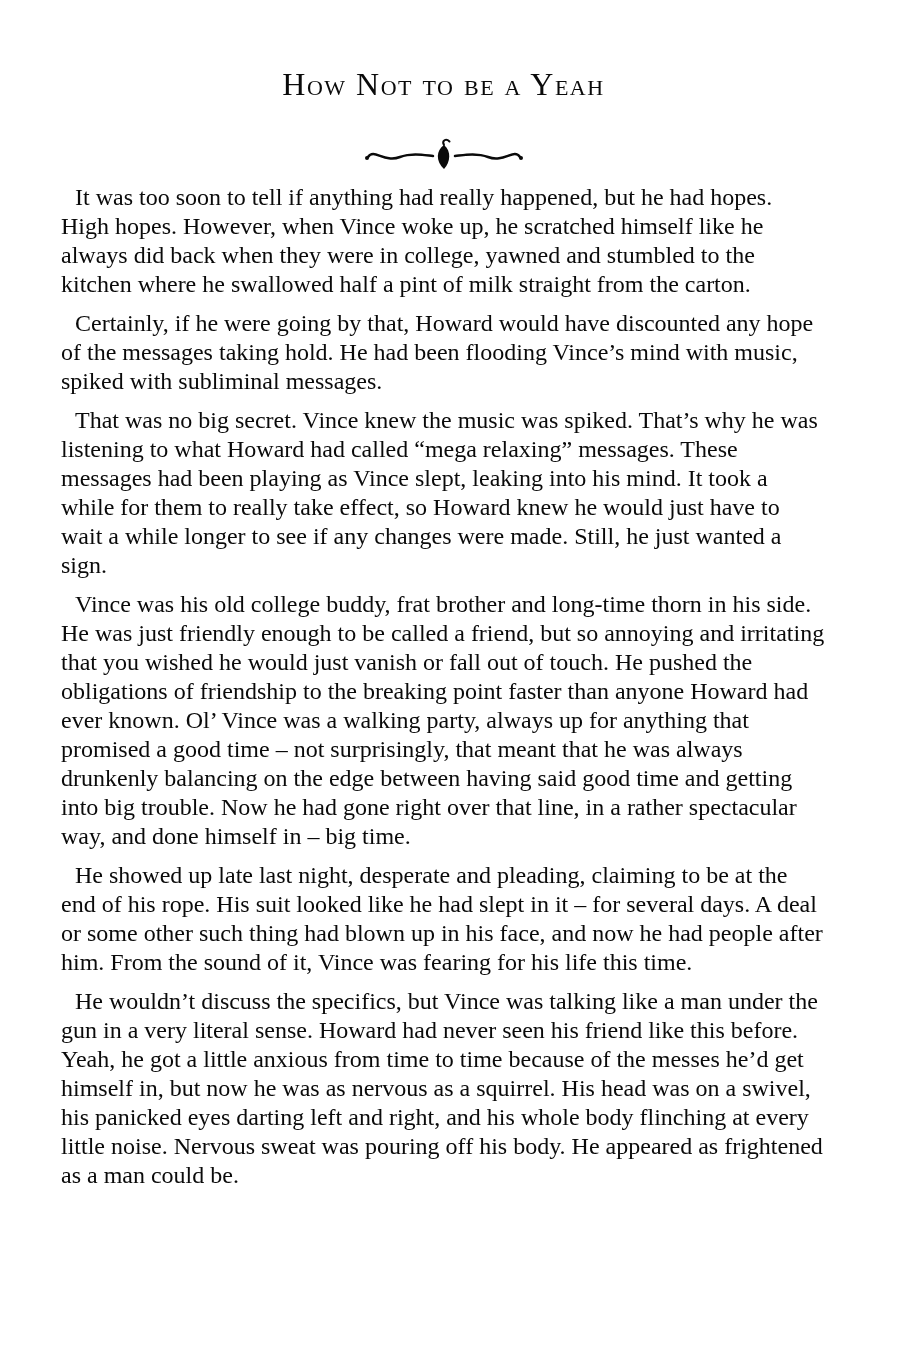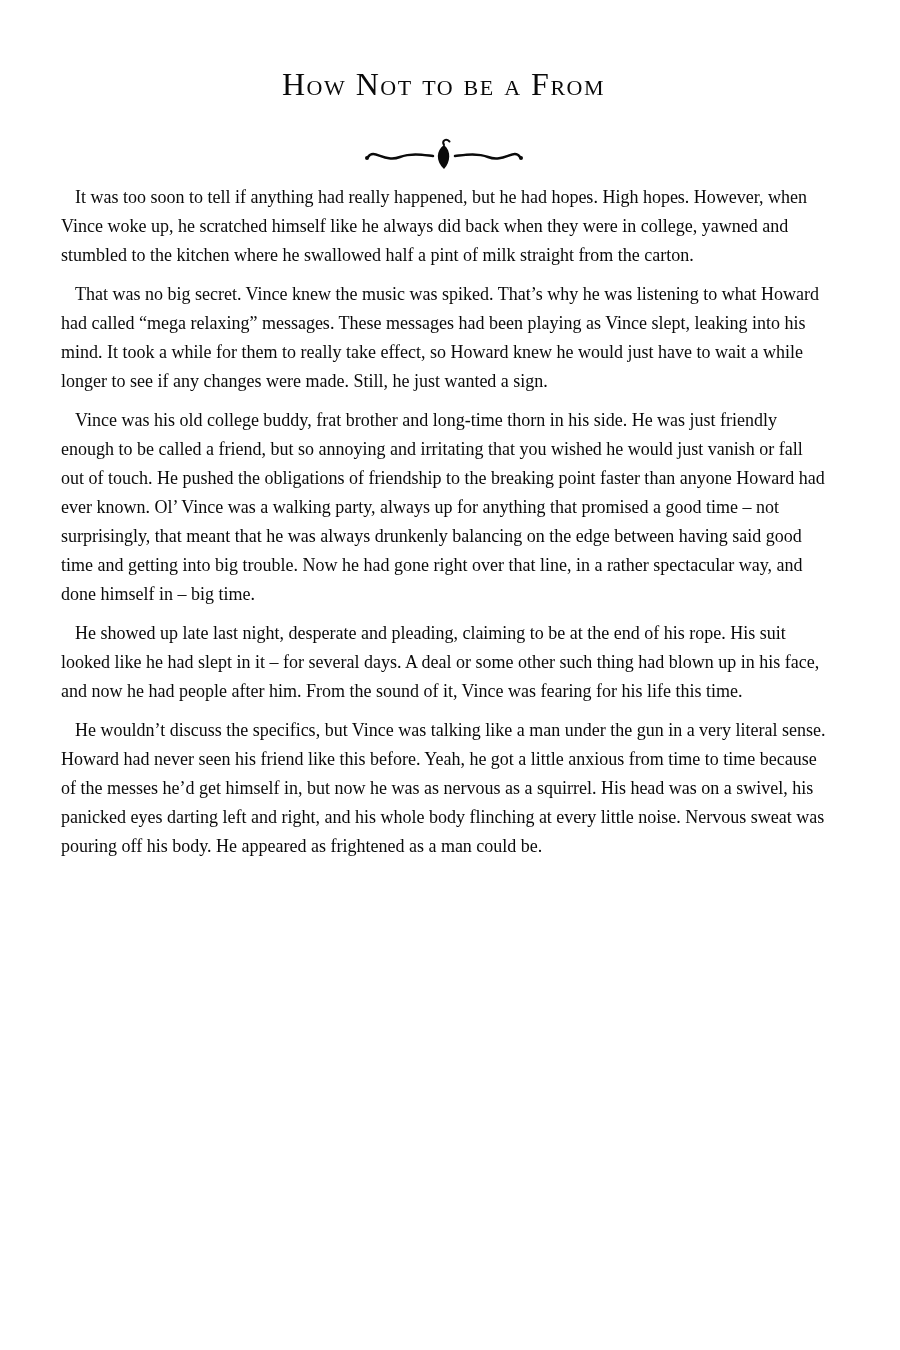--- a/index.html
+++ b/index.html
@@ -44,54 +44,55 @@
     margin: 38px 0 0 0;
     font-size: 22.5px;
     line-height: 28px;
     font-weight: 700;
     text-indent: 14px;
     color: #0a0a0a;
   }
   .body-text { margin: 0; }
   .para {
     margin: 10px 0 0 0;
-    font-size: 18px;
+    font-size: 24px;
     line-height: 29px;
     text-indent: 14px;
     text-align: left;
     color: #0a0a0a;
   }
   .para:first-of-type { margin-top: 9px; }
 </style>
 </head>
 <body>
 
 <div class="page" style="color: rgb(10, 10, 10); background: rgb(255, 255, 255);">
 
-  <h1 class="title">How Not to be a From</h1>
+  <h1 class="title">How Not to be a Yeah</h1>
 
   <div class="divider">
     <svg width="170" height="38" viewBox="0 0 340 76" xmlns="http://www.w3.org/2000/svg" aria-hidden="true">
 
       <path d="M18 42 C30 24, 50 54, 82 42 C106 33, 130 38, 148 40" fill="none" stroke="#0a0a0a" stroke-width="5" stroke-linecap="round"></path>
       <circle cx="16" cy="44" r="4" fill="#0a0a0a"></circle>
 
       <path d="M322 42 C310 24, 290 54, 258 42 C234 33, 210 38, 192 40" fill="none" stroke="#0a0a0a" stroke-width="5" stroke-linecap="round"></path>
       <circle cx="324" cy="44" r="4" fill="#0a0a0a"></circle>
 
       <path d="M170 18 C154 29, 153 50, 170 66 C183 52, 185 30, 170 18 Z" fill="#0a0a0a"></path>
       <path d="M170 18 C165 9, 174 4, 181 11" fill="none" stroke="#0a0a0a" stroke-width="4" stroke-linecap="round"></path>
     </svg>
   </div>
 
 
   <div class="body-text">
 
       <p class="para">It was too soon to tell if anything had really happened, but he had hopes. High hopes. However, when Vince woke up, he scratched himself like he always did back when they were in college, yawned and stumbled to the kitchen where he swallowed half a pint of milk straight from the carton.</p>
 
+      <p class="para">Certainly, if he were going by that, Howard would have discounted any hope of the messages taking hold. He had been flooding Vince’s mind with music, spiked with subliminal messages.</p>
 
       <p class="para">That was no big secret. Vince knew the music was spiked. That’s why he was listening to what Howard had called “mega relaxing” messages. These messages had been playing as Vince slept, leaking into his mind. It took a while for them to really take effect, so Howard knew he would just have to wait a while longer to see if any changes were made. Still, he just wanted a sign.</p>
 
       <p class="para">Vince was his old college buddy, frat brother and long-time thorn in his side. He was just friendly enough to be called a friend, but so annoying and irritating that you wished he would just vanish or fall out of touch. He pushed the obligations of friendship to the breaking point faster than anyone Howard had ever known. Ol’ Vince was a walking party, always up for anything that promised a good time – not surprisingly, that meant that he was always drunkenly balancing on the edge between having said good time and getting into big trouble. Now he had gone right over that line, in a rather spectacular way, and done himself in – big time.</p>
 
       <p class="para">He showed up late last night, desperate and pleading, claiming to be at the end of his rope. His suit looked like he had slept in it – for several days. A deal or some other such thing had blown up in his face, and now he had people after him. From the sound of it, Vince was fearing for his life this time.</p>
 
       <p class="para">He wouldn’t discuss the specifics, but Vince was talking like a man under the gun in a very literal sense. Howard had never seen his friend like this before. Yeah, he got a little anxious from time to time because of the messes he’d get himself in, but now he was as nervous as a squirrel. His head was on a swivel, his panicked eyes darting left and right, and his whole body flinching at every little noise. Nervous sweat was pouring off his body. He appeared as frightened as a man could be.</p>
 
     </div>

